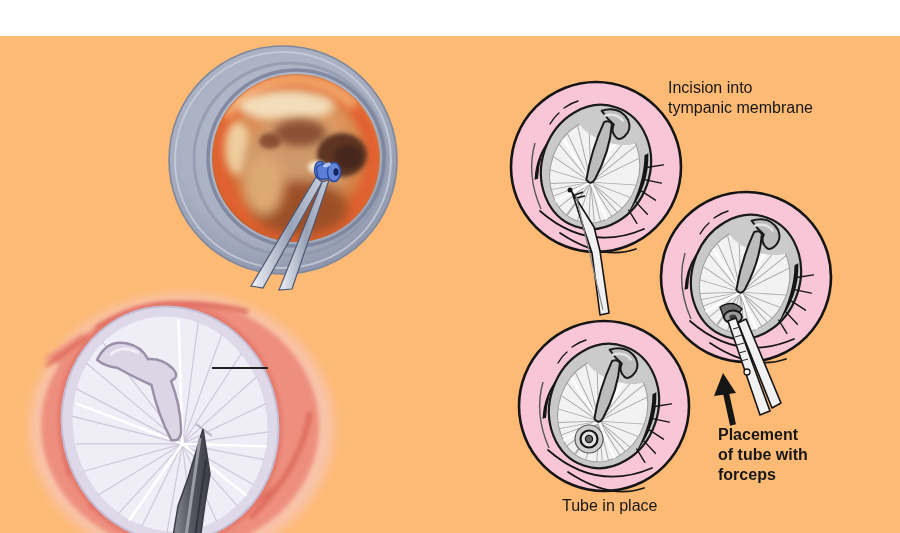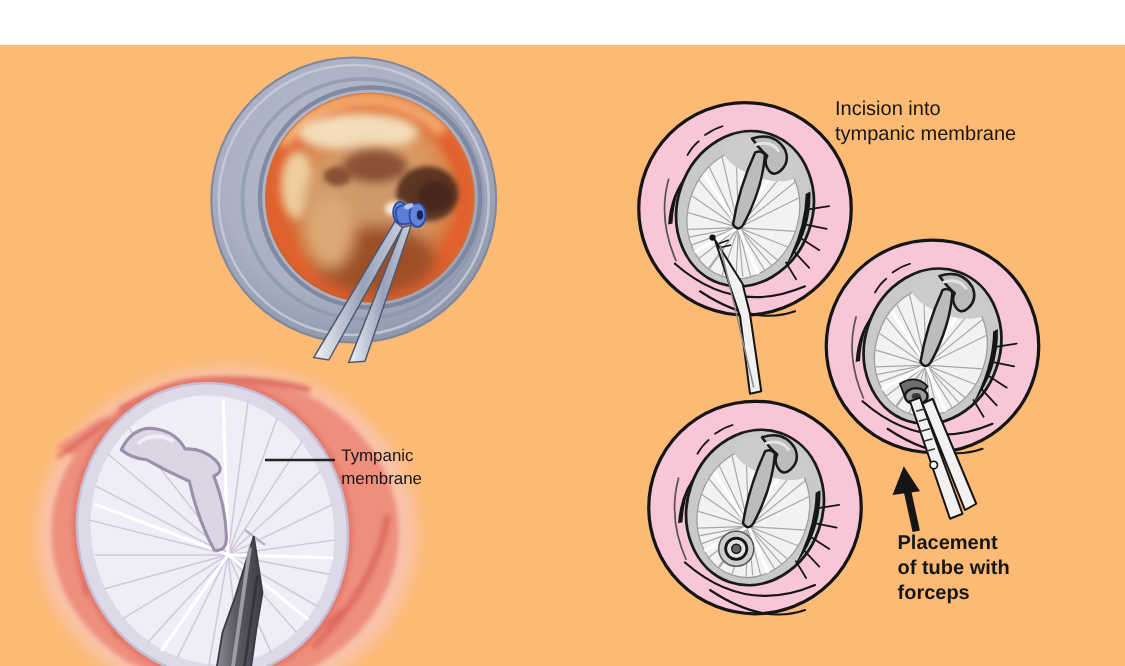--- a/index.html
+++ b/index.html
@@ -181,16 +181,15 @@
     <path d="M733 389 L726 357" stroke="#151515" stroke-width="6" fill="none"></path>
     <polygon points="723,337 714,360 736,357" fill="#151515"></polygon>
   </g>
 </svg>
 
 <div class="lbl big" style="left:668px;top:42px;width:190px;">Incision into
 tympanic membrane</div>
 <div class="lbl big" style="left:718px;top:389px;width:130px;font-weight:bold;">Placement
 of tube with
 forceps</div>
-<div class="lbl small" style="left:273px;top:320px;width:90px;">Tympanic
-membrane</div>
+<div class="lbl big" style="left:562px;top:460px;width:140px;">Tube in place</div>
 
 </div>
 
 </body></html>

